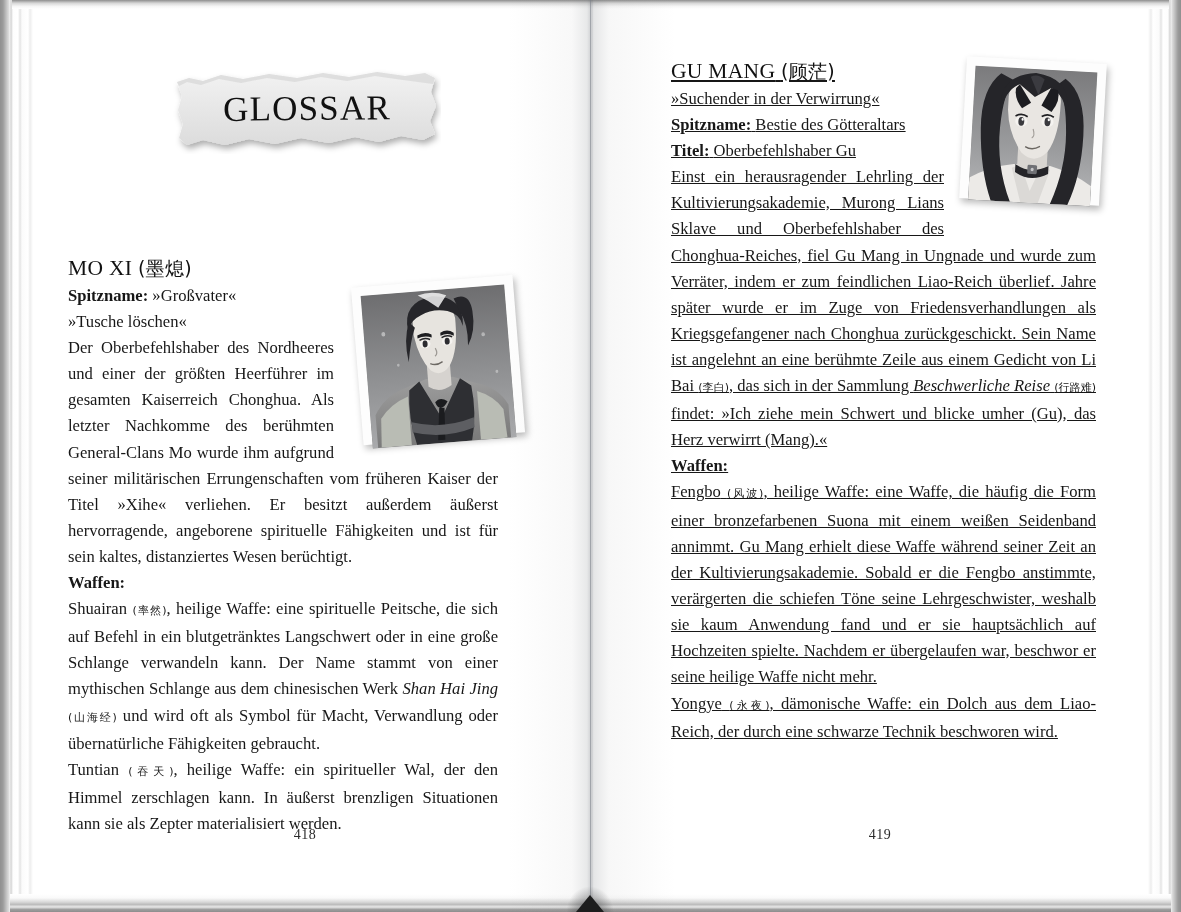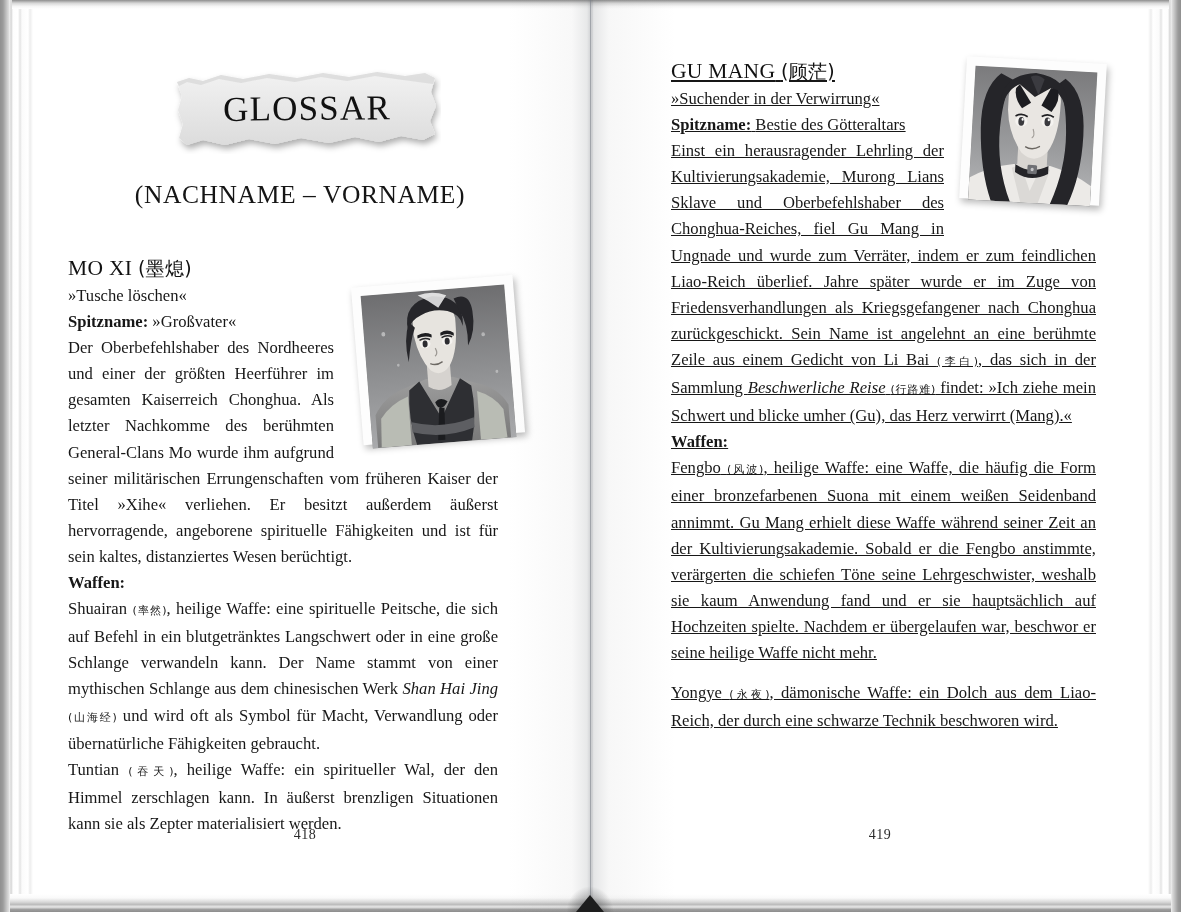--- a/index.html
+++ b/index.html
@@ -221,21 +221,20 @@
            L232,10 L252,7 L262,12 L258,26 L263,40 L257,55 L262,68
            L250,74 L228,70 L206,76 L182,71 L156,77 L128,72 L102,78 L76,73
            L52,79 L30,74 L14,79 L6,72 L10,58 L5,44 L9,30 Z"></path>
       <path fill="#cfcfcf" opacity="0.55" d="M4,16 L16,12 L30,15 L48,9 L70,13 L96,8 L124,12 L150,7 L176,11 L204,6 L232,10 L252,7 L262,12 L260,18
            L230,14 L202,10 L174,15 L148,11 L122,16 L94,12 L68,17 L46,13 L28,19 L14,16 L6,20 Z"></path>
     </svg>
     <div id="glossar-title">GLOSSAR</div>
   </div>
 
   <div id="figuren-block">
-    <div>(NACHNAME – VORNAME)</div>
   </div>
 
   <div class="polaroid" id="polaroid-moxi">
     <div class="photo">
       <svg viewBox="0 0 162 153" preserveAspectRatio="none" aria-hidden="true">
         <defs>
           <linearGradient id="mxBg" x1="0" y1="0" x2="0" y2="1">
             <stop offset="0%" stop-color="#6e6e70"></stop>
             <stop offset="55%" stop-color="#8f9092"></stop>
             <stop offset="100%" stop-color="#a9aaac"></stop>
@@ -288,25 +287,25 @@
       </svg>
     </div>
   </div>
 
   <div class="page-body" id="left-body">
     <div class="shim" style="width:164px;height:190px;"></div>
     <h2 class="name-heading">
       <span>MO XI</span>
       <span class="cjk" style="font-size:19px">(墨熄)</span>
     </h2>
-    <p class="subline">»Tusche löschen«</p>
     <p class="subline">
       <span class="lbl">Spitzname:</span>
       <span>»Großvater«</span>
     </p>
+    <p class="subline">»Tusche löschen«</p>
     <p>Der Oberbefehlshaber des Nordheeres und einer der größten Heerführer im gesamten Kaiserreich Chonghua. Als letzter Nachkomme des berühmten General-Clans Mo wurde ihm aufgrund seiner militärischen Errungenschaften vom früheren Kaiser der Titel »Xihe« verliehen. Er besitzt außerdem äußerst hervorragende, angeborene spirituelle Fähigkeiten und ist für sein kaltes, distanziertes Wesen berüchtigt.</p>
     <p class="subline">
       <span class="lbl">Waffen:</span>
     </p>
     <p>
       <span>Shuairan</span>
       <span class="cjk">(率然)</span><span>, heilige Waffe: eine spirituelle Peitsche, die sich auf Befehl in ein blutgetränktes Langschwert oder in eine große Schlange verwandeln kann. Der Name stammt von einer mythischen Schlange aus dem chinesischen Werk </span><span class="ital">Shan Hai Jing</span>
       <span class="cjk">(山海经)</span><span> und wird oft als Symbol für Macht, Verwandlung oder übernatürliche Fähigkeiten gebraucht.</span>
     </p>
     <p>
@@ -370,31 +369,35 @@
     <div class="shim" style="width:152px;height:168px;"></div>
     <h2 class="name-heading">
       <span>GU MANG</span>
       <span class="cjk" style="font-size:19px">(顾茫)</span>
     </h2>
     <p class="subline">»Suchender in der Verwirrung«</p>
     <p class="subline">
       <span class="lbl">Spitzname:</span>
       <span>Bestie des Götteraltars</span>
     </p>
+    <p class="subline">
+      <span class="lbl">Titel:</span>
+      <span>Oberbefehlshaber Gu</span>
+    </p>
     <p><span>Einst ein herausragender Lehrling der Kultivierungsakademie, Murong Lians Sklave und Oberbefehlshaber des Chonghua-Reiches, fiel Gu Mang in Ungnade und wurde zum Verräter, indem er zum feindlichen Liao-Reich überlief. Jahre später wurde er im Zuge von Friedensverhandlungen als Kriegsgefangener nach Chonghua zurückgeschickt. Sein Name ist angelehnt an eine berühmte Zeile aus einem Gedicht von Li Bai </span><span class="cjk">(李白)</span><span>, das sich in der Sammlung </span><span class="ital">Beschwerliche Reise</span>
       <span class="cjk">(行路难)</span><span> findet: »Ich ziehe mein Schwert und blicke umher (Gu), das Herz verwirrt (Mang).«</span>
     </p>
     <p class="subline">
       <span class="lbl">Waffen:</span>
     </p>
     <p>
       <span>Fengbo</span>
       <span class="cjk">(风波)</span><span>, heilige Waffe: eine Waffe, die häufig die Form einer bronzefarbenen Suona mit einem weißen Seidenband annimmt. Gu Mang erhielt diese Waffe während seiner Zeit an der Kultivierungsakademie. Sobald er die Fengbo anstimmte, verärgerten die schiefen Töne seine Lehrgeschwister, weshalb sie kaum Anwendung fand und er sie hauptsächlich auf Hochzeiten spielte. Nachdem er übergelaufen war, beschwor er seine heilige Waffe nicht mehr.</span>
     </p>
-    <p style="margin-top:14px">
+    <p style="margin-top:1px">
       <span>Yongye</span>
       <span class="cjk">(永夜)</span><span>, dämonische Waffe: ein Dolch aus dem Liao-Reich, der durch eine schwarze Technik beschworen wird.</span>
     </p>
   </div>
 
   <div class="folio" id="folio-right">419</div>
 
   <div class="gutter"></div>
   <div class="gutter-line"></div>
   <div class="spine-wedge-soft"></div>

